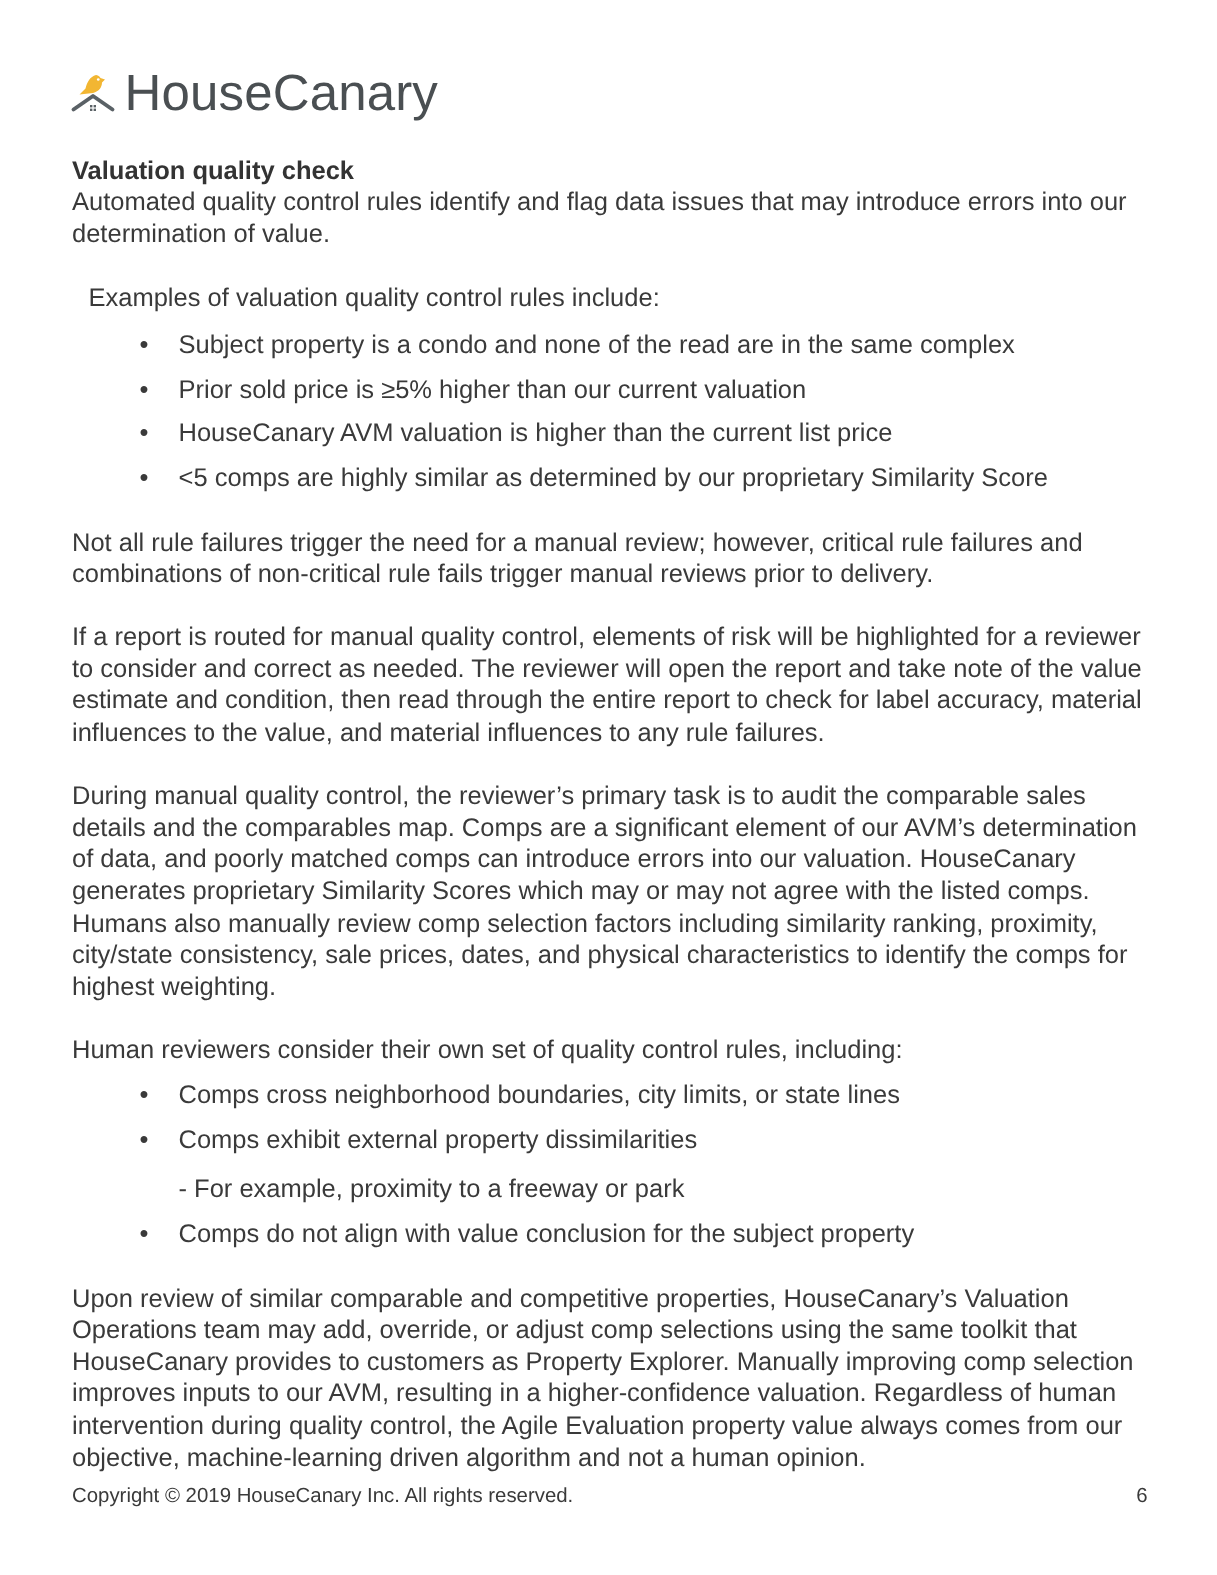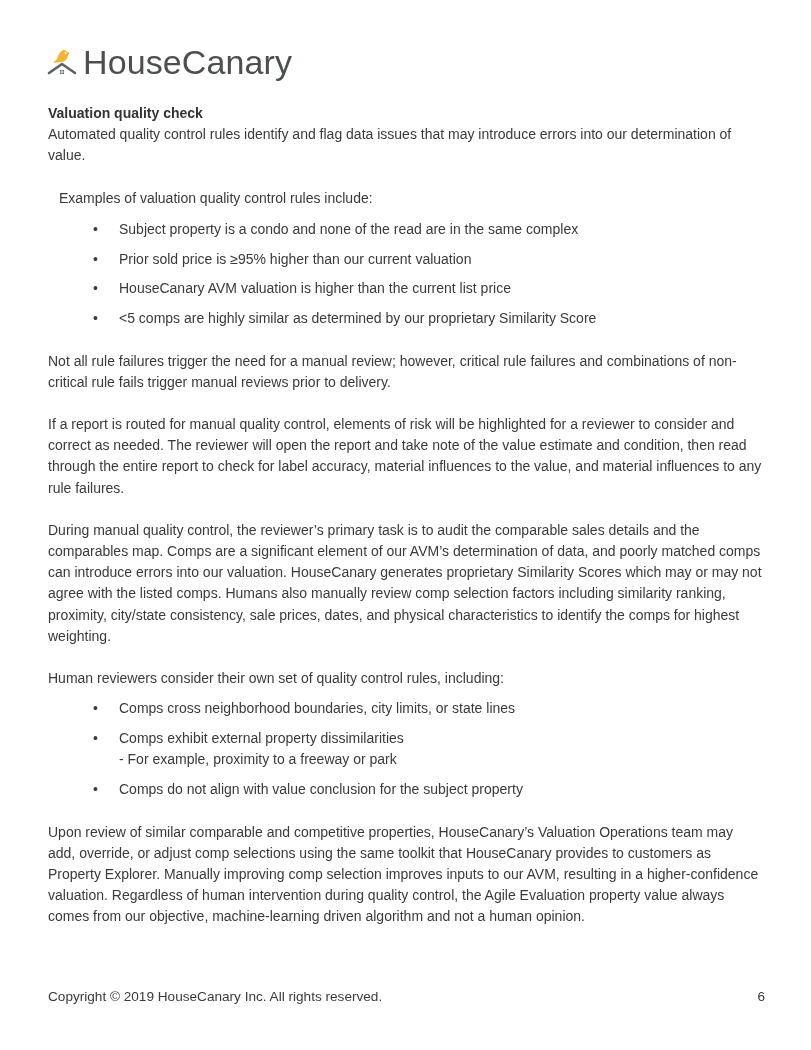--- a/index.html
+++ b/index.html
@@ -1,28 +1,28 @@
 <!DOCTYPE html>
 <html><head>
 <meta charset="utf-8">
 <style>
   html, body { margin: 0; padding: 0; background: #ffffff; }
   body { width: 811px; height: 1050px; position: relative; overflow: hidden;
          font-family: "Liberation Sans", "DejaVu Sans", sans-serif; color: #3a3a3a; }
   .logo { position: absolute; left: 47px; top: 46px; height: 32px; display: flex; align-items: center; }
   .logo svg { width: 30px; height: 30px; }
   .logo-text { font-size: 34px; color: #4a4f52; margin-left: 6px; letter-spacing: 0.1px; line-height: 30px; }
-  .content { position: absolute; left: 48px; top: 103px; width: 715px; font-size: 14px; line-height: 21.2px; }
+  .content { position: absolute; left: 48px; top: 103px; width: 715px; font-size: 17px; line-height: 21.2px; }
   .heading { font-weight: bold; color: #333; margin: 0; }
   p { margin: 0; }
   .gap { height: 21px; }
   ul { list-style: none; margin: 0; padding: 0; }
   li { position: relative; padding-left: 71px; margin: 0 0 8.5px 0; }
   li .bullet { position: absolute; left: 45px; top: 0; }
-  .sub { display: block; }
+  .sub { display: block; margin-top: 12px; }
   .footer { position: absolute; left: 48px; top: 989px; width: 717px; font-size: 13.6px; color: #3a3a3a; display: flex; justify-content: space-between; align-items: flex-end; }
 </style>
 </head>
 <body>
 
 <div class="logo">
   <svg viewBox="0 0 30 30">
     <path d="M17 3 C13 4 11 8 10 12 L6 16 L15 15 C19 14 21 11 21 8 L23 6 L20 5 C19 3.5 18 3 17 3 Z" fill="#f2b632"></path>
     <circle cx="18.5" cy="6" r="0.9" fill="#ffffff"></circle>
     <path d="M2 26 L15 17 L28 26" fill="none" stroke="#5a6166" stroke-width="2.6" stroke-linejoin="round" stroke-linecap="round"></path>
@@ -34,21 +34,21 @@
   <span class="logo-text">HouseCanary</span>
 </div>
 
 <div class="content">
   <p class="heading">Valuation quality check</p>
   <p>Automated quality control rules identify and flag data issues that may introduce errors into our determination of value.</p>
   <div class="gap"></div>
   <p style="margin-bottom:10px;margin-left:11px;">Examples of valuation quality control rules include:</p>
   <ul>
     <li><span class="bullet">•</span><span>Subject property is a condo and none of the read are in the same complex</span></li>
-    <li><span class="bullet">•</span><span>Prior sold price is ≥95% higher than our current valuation</span></li>
+    <li><span class="bullet">•</span><span>Prior sold price is ≥5% higher than our current valuation</span></li>
     <li><span class="bullet">•</span><span>HouseCanary AVM valuation is higher than the current list price</span></li>
     <li><span class="bullet">•</span><span>&lt;5 comps are highly similar as determined by our proprietary Similarity Score</span></li>
   </ul>
   <div class="gap" style="height:13px"></div>
   <p>Not all rule failures trigger the need for a manual review; however, critical rule failures and combinations of non-critical rule fails trigger manual reviews prior to delivery.</p>
   <div class="gap"></div>
   <p>If a report is routed for manual quality control, elements of risk will be highlighted for a reviewer to consider and correct as needed. The reviewer will open the report and take note of the value estimate and condition, then read through the entire report to check for label accuracy, material influences to the value, and material influences to any rule failures.</p>
   <div class="gap"></div>
   <p>During manual quality control, the reviewer’s primary task is to audit the comparable sales details and the comparables map. Comps are a significant element of our AVM’s determination of data, and poorly matched comps can introduce errors into our valuation. HouseCanary generates proprietary Similarity Scores which may or may not agree with the listed comps. Humans also manually review comp selection factors including similarity ranking, proximity, city/state consistency, sale prices, dates, and physical characteristics to identify the comps for highest weighting.</p>
   <div class="gap"></div>

